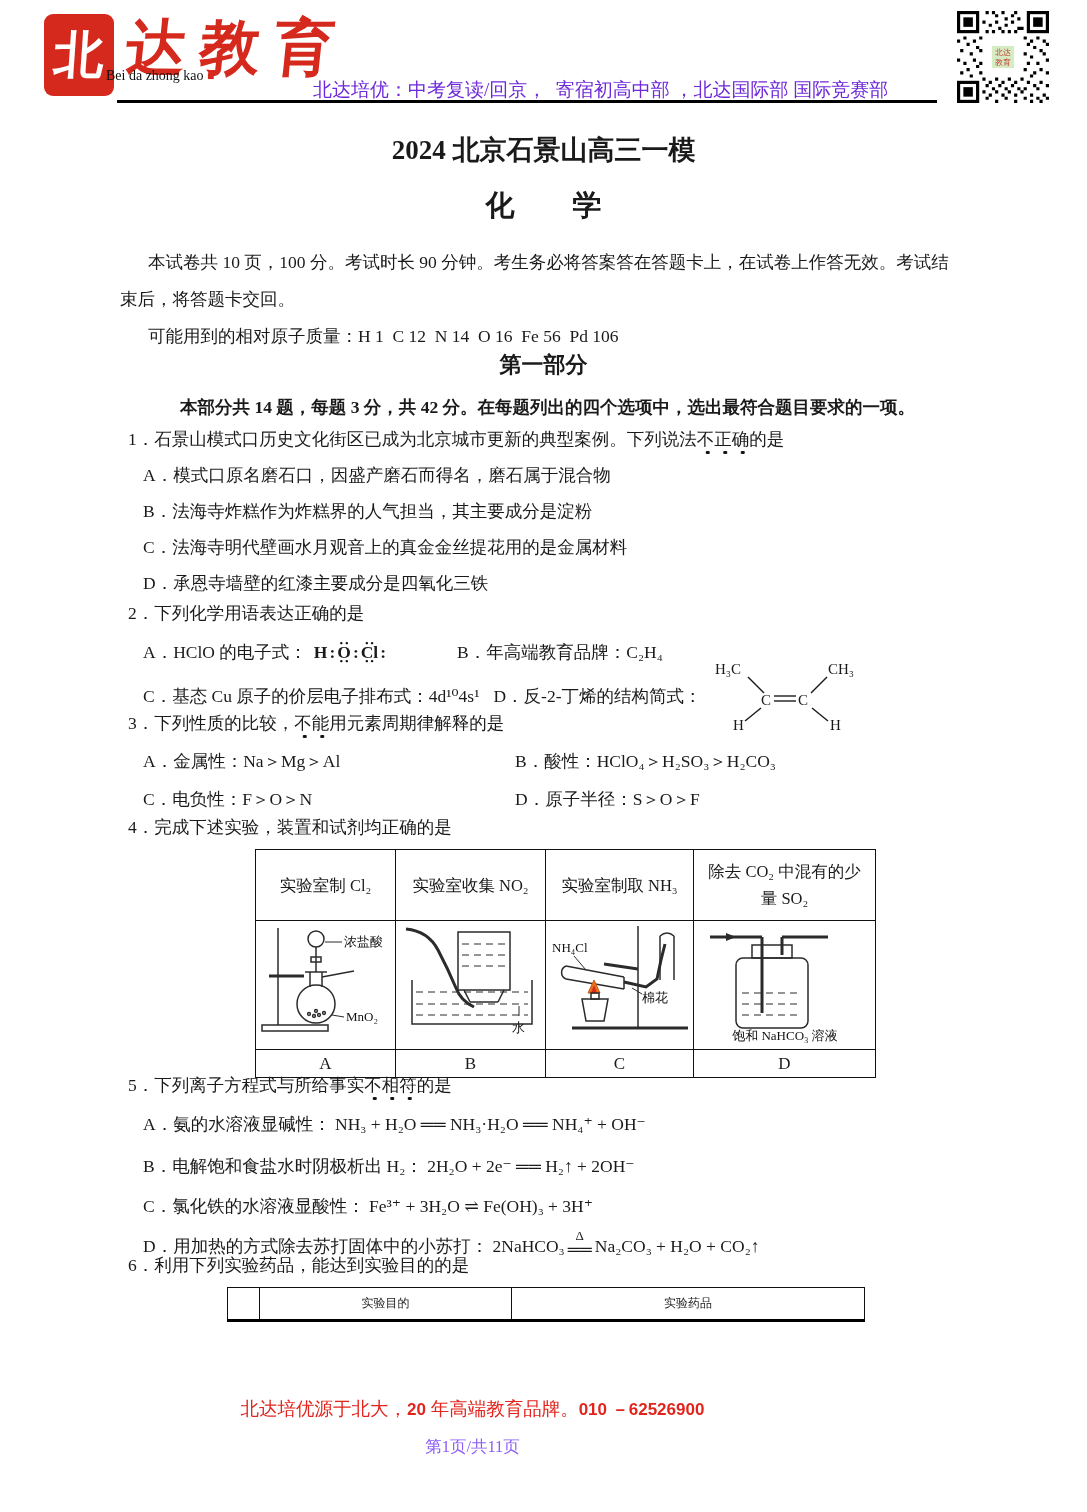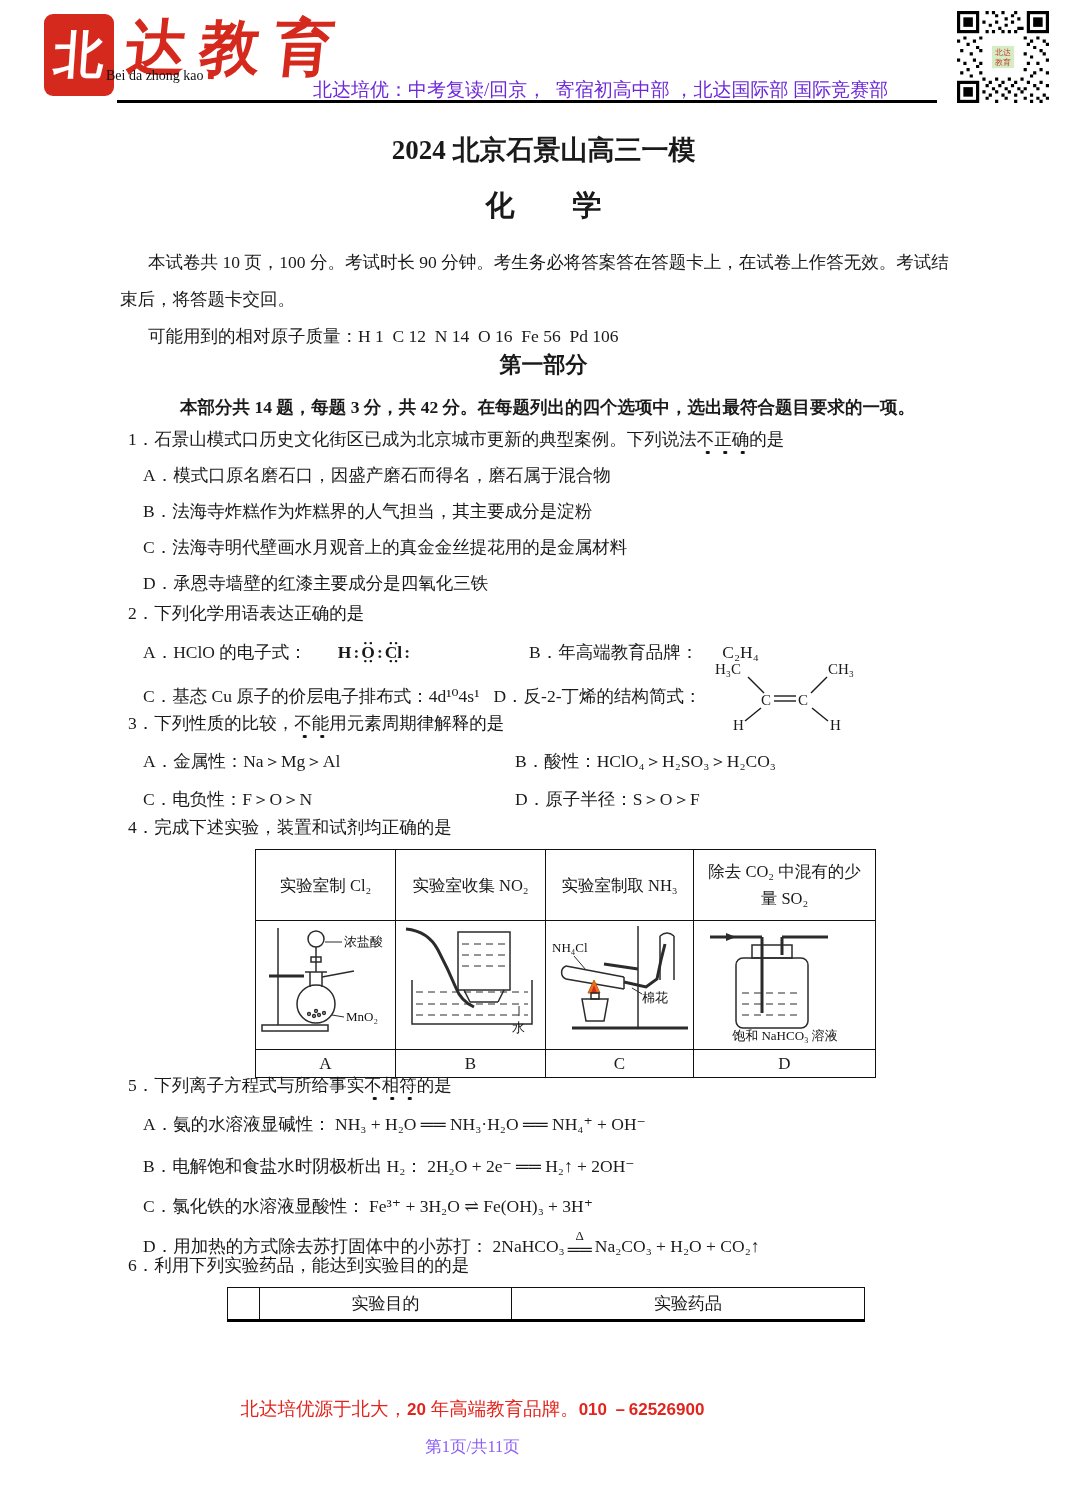--- a/index.html
+++ b/index.html
@@ -29,21 +29,21 @@
 
   
   .q{position:absolute;left:120px;width:845px;font-size:17.5px;line-height:23px;}
   .stem{padding-left:8px;}
   .opt{padding-left:23px;margin-top:13px;}
   .emph{padding-bottom:6px;background-image:radial-gradient(circle,#111 1.7px,transparent 2px);
         background-size:1em 5px;background-repeat:repeat-x;background-position:2px 100%;}
   #q1{top:428px}#q2{top:602px}#q3{top:712px}#q4{top:816px}#q5{top:1074px}#q6{top:1254px}
 
   
-  .q2-ab{padding-left:23px;margin-top:16px;display:flex;align-items:center;gap:24px;}
+  .q2-ab{padding-left:23px;margin-top:16px;display:flex;align-items:center;}
   .q2-gap{display:inline-block;width:64px;}
   .q2-cd{padding-left:23px;margin-top:18px;display:flex;align-items:center;}
   .lewis{display:inline-flex;align-items:center;font-weight:bold;margin:0 6px;}
   .lw{position:relative;padding:0 1px;}
   .lw.dots::before,.lw.dots::after{content:"• •";position:absolute;left:50%;transform:translateX(-50%);
       font-size:9px;letter-spacing:0;white-space:nowrap;color:#111;}
   .lw.dots::before{top:-9px;}
   .lw.dots::after{bottom:-9px;}
   .lwp{font-weight:bold;margin:0 1px;}
   .butene{margin:-26px 0 -22px 6px;}
@@ -71,21 +71,21 @@
   
   .eqline{white-space:nowrap;}
   .deq{display:inline-flex;flex-direction:column;align-items:center;vertical-align:middle;
        line-height:1;margin:0 3px;position:relative;top:-4px;}
   .deq-top{font-size:13px;margin-bottom:-1px;}
   .deq-line{font-size:17px;}
 
   
   .q6t{margin:10px 0 0 107px;table-layout:fixed;}
   .q6t td{border:1.6px solid #111;border-bottom:3px solid #000;text-align:center;
-          font-size:17px;height:31px;padding:0;}
+          font-size:12px;height:31px;padding:0;}
 
   
   .footer-slogan{position:absolute;top:1396px;left:0;width:945px;text-align:center;
                  font-size:18.5px;color:#e2241d;}
   .footer-slogan .fb{font-family:"Liberation Sans","DejaVu Sans",sans-serif;font-weight:bold;font-size:17px;}
   .footer-page{position:absolute;top:1436px;left:0;width:945px;text-align:center;font-size:16.5px;color:#8b5cf6;}
 </style>
 </head>
 <body>
 

